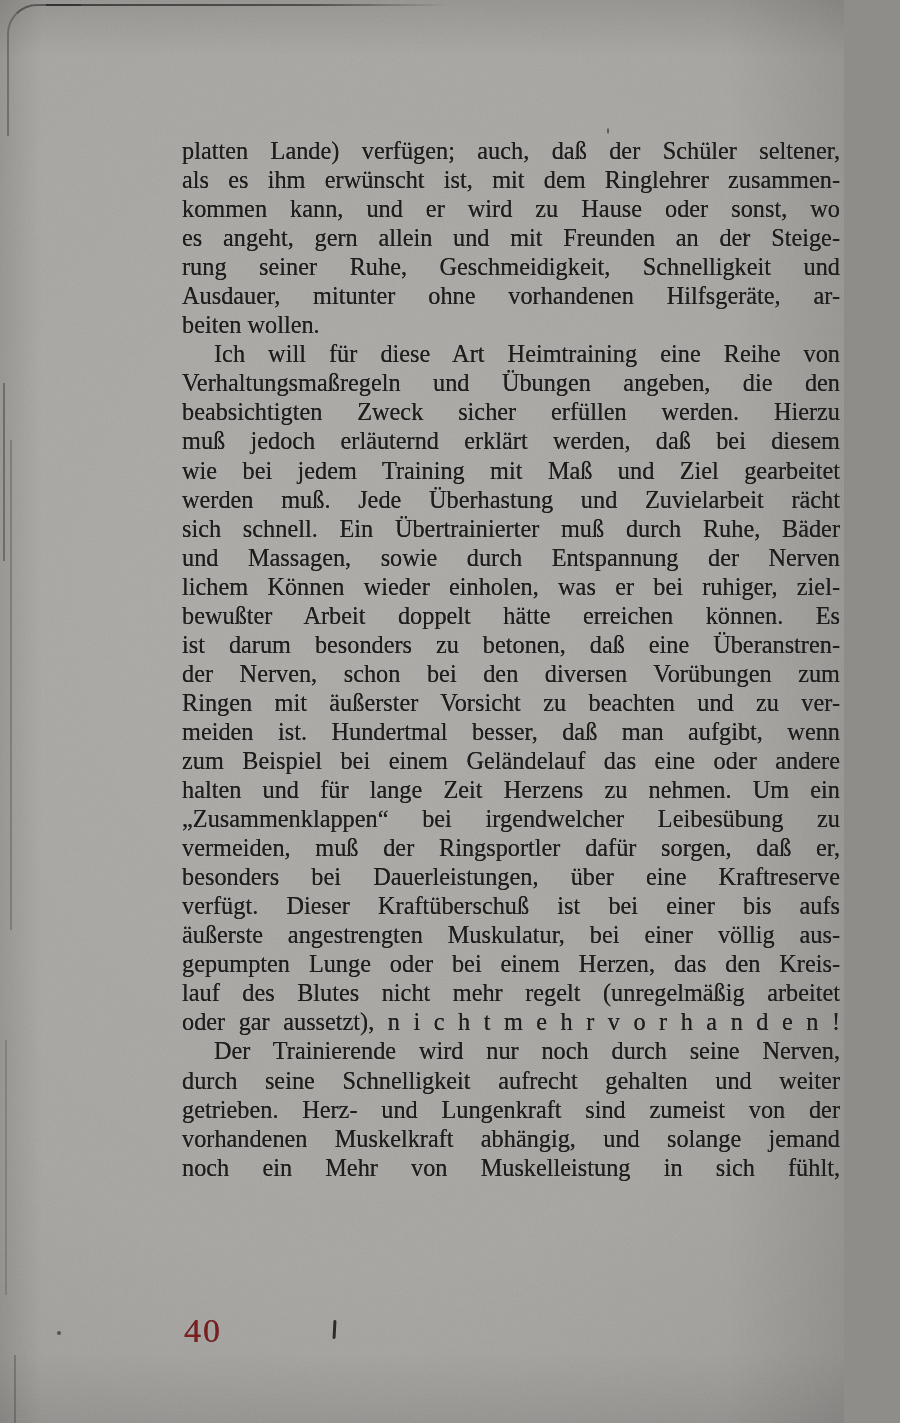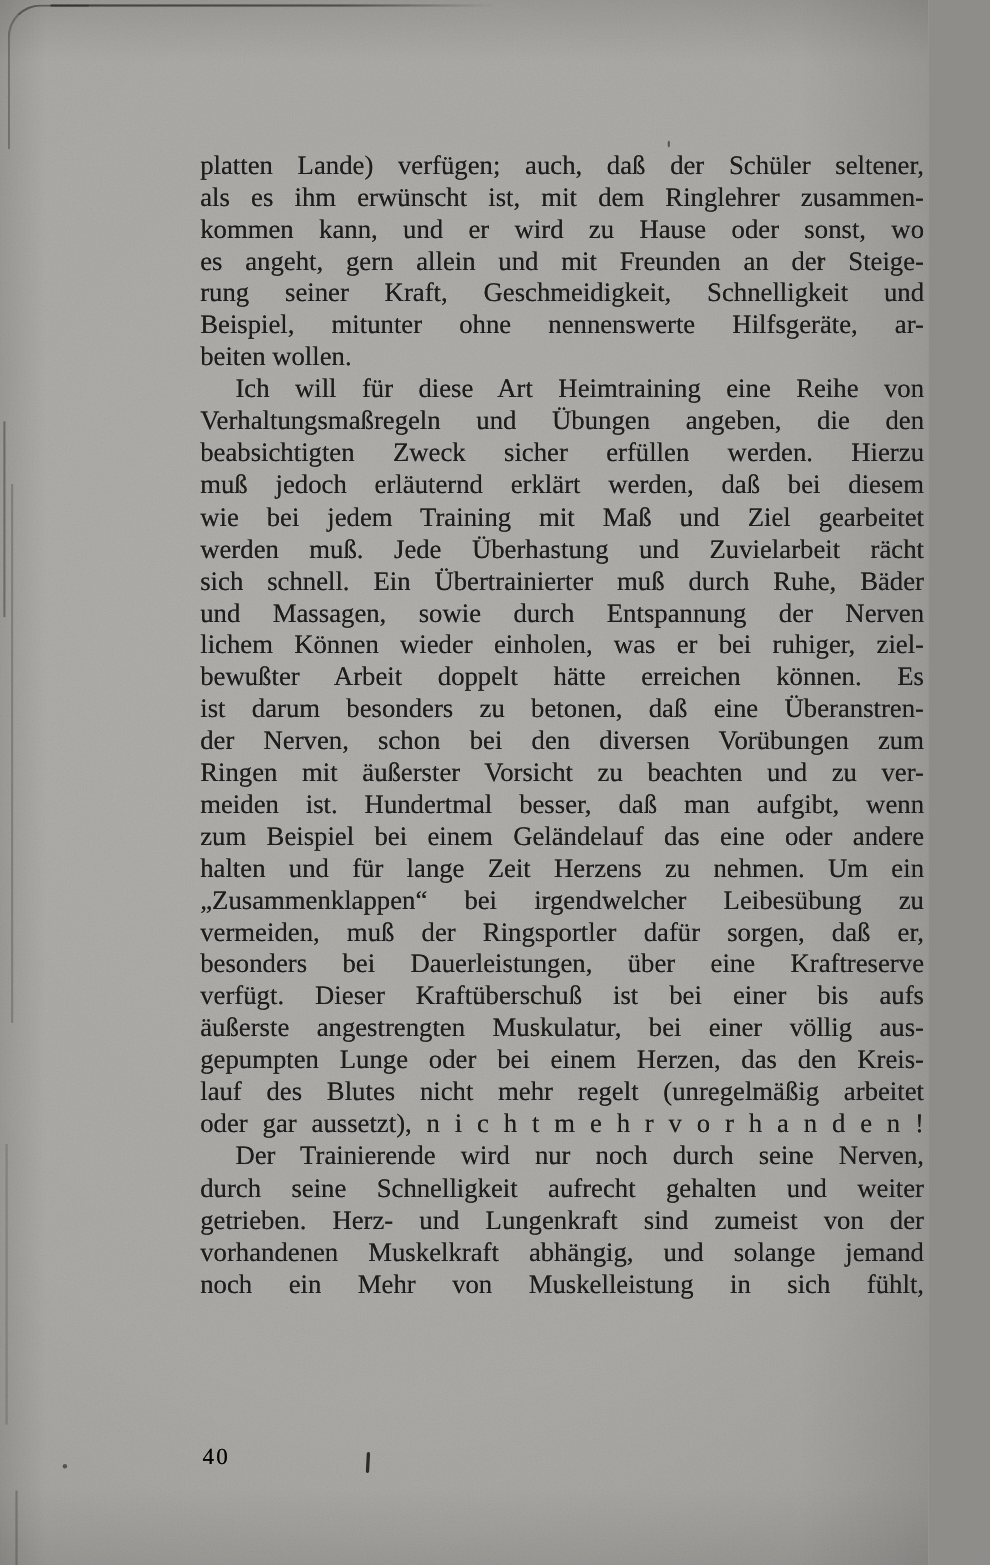--- a/index.html
+++ b/index.html
@@ -86,23 +86,23 @@
   }
   .line.no-just {
     text-align-last: left;
   }
   .line.indent {
     text-indent: 32px;
   }
   .page-number {
     position: absolute;
     left: 184px; top: 1312px;
-    font-size: 21px;
+    font-size: 34px;
     letter-spacing: 2px;
-    color: #000000;
+    color: #7f1d1d;
     text-shadow: 0 0 0.6px rgba(30,30,30,0.8);
   }
 </style>
 </head>
 <body>
 
 <div class="page">
 
   <svg class="grain" width="900" height="1423" xmlns="http://www.w3.org/2000/svg">
     <filter id="grainF">
@@ -124,22 +124,22 @@
   <div class="stray-mark"></div>
   <div class="speck speck1"></div>
   <div class="speck speck2"></div>
   <div class="speck speck3"></div>
 
   <div class="text-block">
       <div class="line">platten Lande) verfügen; auch, daß der Schüler seltener,</div>
       <div class="line">als es ihm erwünscht ist, mit dem Ringlehrer zusammen-</div>
       <div class="line">kommen kann, und er wird zu Hause oder sonst, wo</div>
       <div class="line">es angeht, gern allein und mit Freunden an der Steige-</div>
-      <div class="line">rung seiner Kraft, Geschmeidigkeit, Schnelligkeit und</div>
-      <div class="line">Beispiel, mitunter ohne nennenswerte Hilfsgeräte, ar-</div>
+      <div class="line">rung seiner Ruhe, Geschmeidigkeit, Schnelligkeit und</div>
+      <div class="line">Ausdauer, mitunter ohne vorhandenen Hilfsgeräte, ar-</div>
       <div class="line no-just">beiten wollen.</div>
       <div class="line indent">Ich will für diese Art Heimtraining eine Reihe von</div>
       <div class="line">Verhaltungsmaßregeln und Übungen angeben, die den</div>
       <div class="line">beabsichtigten Zweck sicher erfüllen werden. Hierzu</div>
       <div class="line">muß jedoch erläuternd erklärt werden, daß bei diesem</div>
       <div class="line">wie bei jedem Training mit Maß und Ziel gearbeitet</div>
       <div class="line">werden muß. Jede Überhastung und Zuvielarbeit rächt</div>
       <div class="line">sich schnell. Ein Übertrainierter muß durch Ruhe, Bäder</div>
       <div class="line">und Massagen, sowie durch Entspannung der Nerven</div>
       <div class="line">lichem Können wieder einholen, was er bei ruhiger, ziel-</div>

